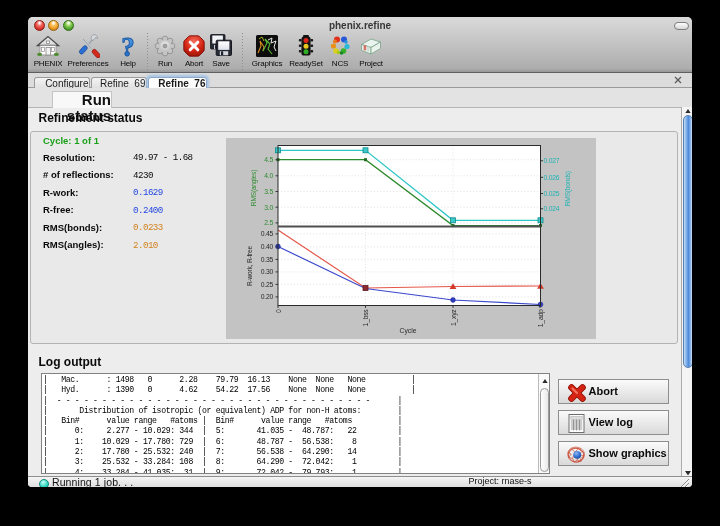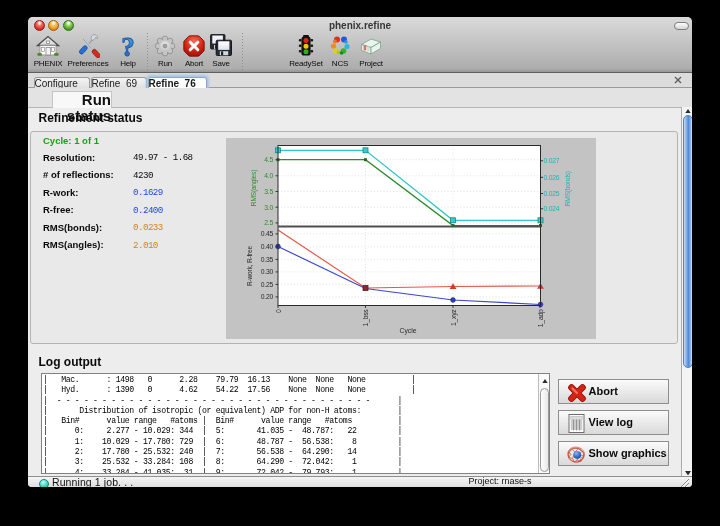--- a/index.html
+++ b/index.html
@@ -15,21 +15,21 @@
  font-size:10px;font-weight:bold;color:#383838;}
 #capsule{position:absolute;left:646px;top:4.5px;width:13px;height:6.5px;border-radius:4px;
  border:1px solid #7d7d7d;background:linear-gradient(#fdfdfd,#d5d5d5);}
 .tbitem{position:absolute;top:18px;width:56px;height:34px;text-align:center;}
 .tbitem .lab{position:absolute;top:23.5px;left:-8px;width:72px;font-size:8px;letter-spacing:-0.2px;color:#0a0a0a;}
 .tbsep{position:absolute;top:16px;width:1px;height:38px;background-image:repeating-linear-gradient(#8e8e8e 0 1px,rgba(0,0,0,0) 1px 3px);}
 
 #tabstrip{position:absolute;left:0;top:56px;width:664px;height:14px;background:#dcdcdc;border-bottom:1px solid #9a9a9a;}
 .tab{position:absolute;top:4px;height:11.5px;border:1px solid #9a9a9a;border-bottom:none;
  border-radius:3px 3px 0 0;background:linear-gradient(#f4f4f4,#dcdcdc);
- font-size:10px;color:#1a1a1a;text-align:left;line-height:12px;}
+ font-size:10px;color:#1a1a1a;text-align:right;line-height:12px;}
 #tabsel{background:#fdfdfd;border:1px solid #89a7c8;box-shadow:0 0 2.5px 1.5px #a7c4e4;font-weight:bold;}
 #substrip{position:absolute;left:0;top:71px;width:664px;height:18.5px;background:#e3e3e3;border-bottom:1px solid #b5b5b5;}
 #runtab{position:absolute;left:24px;top:3px;width:58px;height:15.5px;background:#f8f8f8;
  border:1px solid #c4c4c4;border-bottom:none;font-size:15px;font-weight:bold;color:#111;
  text-align:right;line-height:16px;}
 #refhead{position:absolute;left:10.5px;top:94px;font-size:12px;font-weight:bold;color:#0a0a0a;}
 
 #panel{position:absolute;left:2px;top:113.5px;width:648px;height:213px;background:#e9e9e9;
  border:1px solid #b3b3b3;border-radius:3px;box-sizing:border-box;}
 .prow{position:absolute;left:12px;font-size:9.5px;font-weight:bold;color:#0a0a0a;}
@@ -167,20 +167,30 @@
 <rect x="10.8" y="17.2" width="8.4" height="4.1" fill="#d4d8dc"></rect>
             <rect x="12" y="17.4" width="2.2" height="3.7" fill="#20242c"></rect>
 <defs>
               <linearGradient id="gflop" x1="0" y1="0" x2="0" y2="1">
 <stop offset="0" stop-color="#ffffff"></stop>
                 <stop offset="1" stop-color="#dde3ea"></stop>
               </linearGradient>
             </defs>
 </svg></div>
         <div class="lab">Save</div>
+      </div>
+<div class="tbitem" style="left:211px;">
+        <div style="position:absolute;left:16px;top:-1px;"><svg width="24" height="24" viewBox="0 0 24 24">
+<rect x="1" y="1" width="22" height="22" rx="1.5" fill="#0c0c0c"></rect>
+<polyline points="3,19 6,12 5,7 9,13 8,17" stroke="#d89020" stroke-width="1.1" fill="none"></polyline>
+<polyline points="8,17 12,9 10,5 15,10 13,15 17,20" stroke="#58b838" stroke-width="1.1" fill="none"></polyline>
+<polyline points="13,6 17,4 16,9 21,7 19,13 21,17" stroke="#e8e8e8" stroke-width="1" fill="none"></polyline>
+<polyline points="4,5 7,3 9,7" stroke="#b0b028" stroke-width="1" fill="none"></polyline>
+</svg></div>
+        <div class="lab">Graphics</div>
       </div>
 <div class="tbitem" style="left:250px;">
         <div style="position:absolute;left:16px;top:-1px;"><svg width="24" height="24" viewBox="0 0 24 24">
 <rect x="9" y="1" width="6" height="2.2" rx="1" fill="#111"></rect>
 <rect x="7.4" y="2.6" width="9.2" height="19" rx="2.6" fill="#141414"></rect>
 <rect x="4.8" y="5" width="2.8" height="2.6" rx="1" fill="#1a1a1a"></rect>
 <rect x="16.4" y="5" width="2.8" height="2.6" rx="1" fill="#1a1a1a"></rect>
 <rect x="4.8" y="10.5" width="2.8" height="2.6" rx="1" fill="#1a1a1a"></rect>
 <rect x="16.4" y="10.5" width="2.8" height="2.6" rx="1" fill="#1a1a1a"></rect>
 <rect x="4.8" y="16" width="2.8" height="2.6" rx="1" fill="#1a1a1a"></rect>

